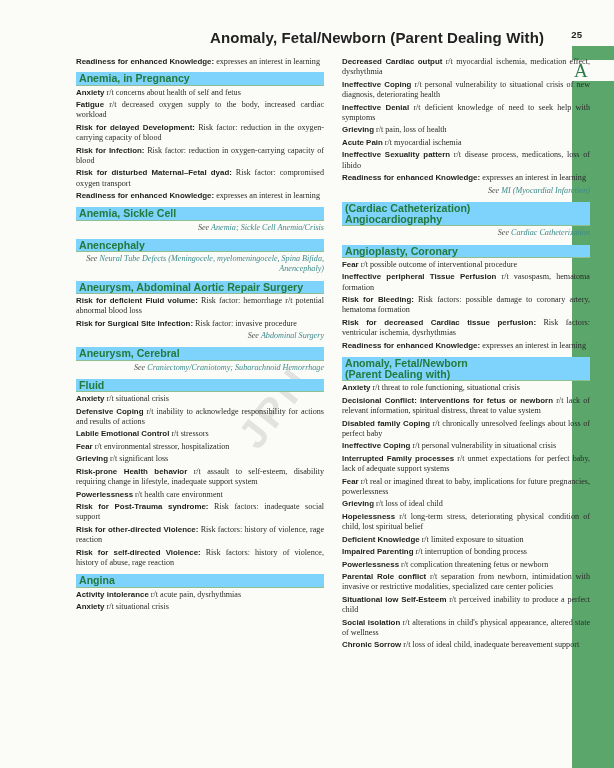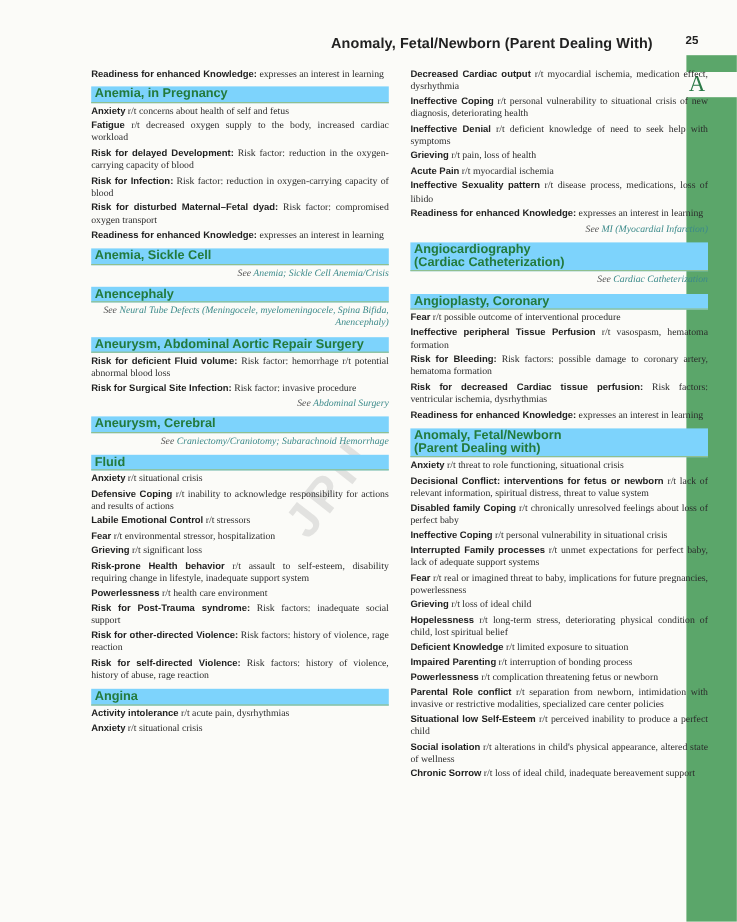--- a/index.html
+++ b/index.html
@@ -8,21 +8,21 @@
       background: #fbfbf8;
       font-family: "Liberation Serif", serif;
       color: #2a2a2a;
     }
     .running-head {
       position: absolute; top: 29px; left: 0; width: 614px; height: 14px;
     }
     .running-title {
       position: absolute; right: 70px; top: 0;
       font-family: "Liberation Sans", sans-serif; font-weight: bold;
-      font-size: 12px; color: #222; letter-spacing: 0.1px;
+      font-size: 15px; color: #222; letter-spacing: 0.1px;
     }
     .page-number {
       position: absolute; right: 32px; top: 0;
       font-family: Liberation Sans, sans-serif; font-weight: bold;
       font-size: 9.6px; color: #222;
     }
     .side-tab-top {
       position: absolute; left: 572px; top: 46px; width: 42px; height: 14px;
       background: #5ba66a;
     }
@@ -122,22 +122,22 @@
   <p class="entry"><span class="term">Decreased Cardiac output</span><span> r/t myocardial ischemia, medication effect, dysrhythmia</span></p>
   <p class="entry"><span class="term">Ineffective Coping</span><span> r/t personal vulnerability to situational crisis of new diagnosis, deteriorating health</span></p>
   <p class="entry"><span class="term">Ineffective Denial</span><span> r/t deficient knowledge of need to seek help with symptoms</span></p>
   <p class="entry"><span class="term">Grieving</span><span> r/t pain, loss of health</span></p>
   <p class="entry"><span class="term">Acute Pain</span><span> r/t myocardial ischemia</span></p>
   <p class="entry"><span class="term">Ineffective Sexuality pattern</span><span> r/t disease process, medications, loss of libido</span></p>
   <p class="entry"><span class="term">Readiness for enhanced Knowledge:</span><span> expresses an interest in learning</span></p>
   <p class="see"><span>See </span><span class="link">MI (Myocardial Infarction)</span></p>
 
   <div class="heading">
+    <div>(Cardiac Catheterization)</div>
     <div>Angiocardiography</div>
-    <div>(Cardiac Catheterization)</div>
   </div>
   <p class="see"><span>See </span><span class="link">Cardiac Catheterization</span></p>
 
   <div class="heading">Angioplasty, Coronary</div>
   <p class="entry"><span class="term">Fear</span><span> r/t possible outcome of interventional procedure</span></p>
   <p class="entry"><span class="term">Ineffective peripheral Tissue Perfusion</span><span> r/t vasospasm, hematoma formation</span></p>
   <p class="entry"><span class="term">Risk for Bleeding:</span><span> Risk factors: possible damage to coronary artery, hematoma formation</span></p>
   <p class="entry"><span class="term">Risk for decreased Cardiac tissue perfusion:</span><span> Risk factors: ventricular ischemia, dysrhythmias</span></p>
   <p class="entry"><span class="term">Readiness for enhanced Knowledge:</span><span> expresses an interest in learning</span></p>
 

